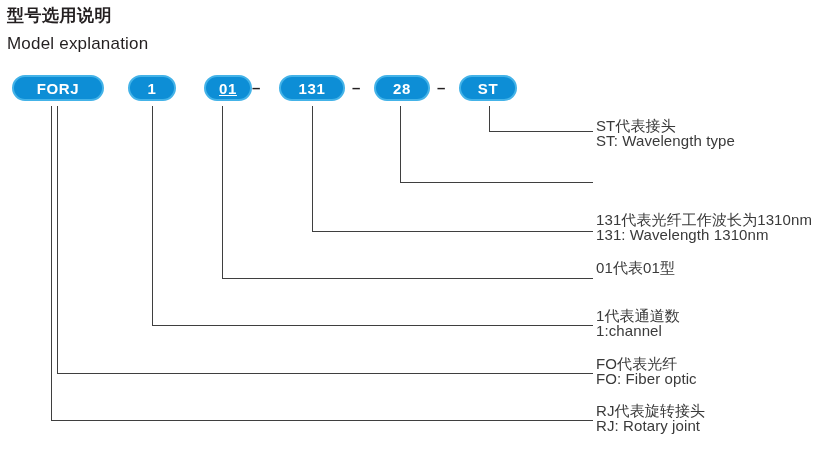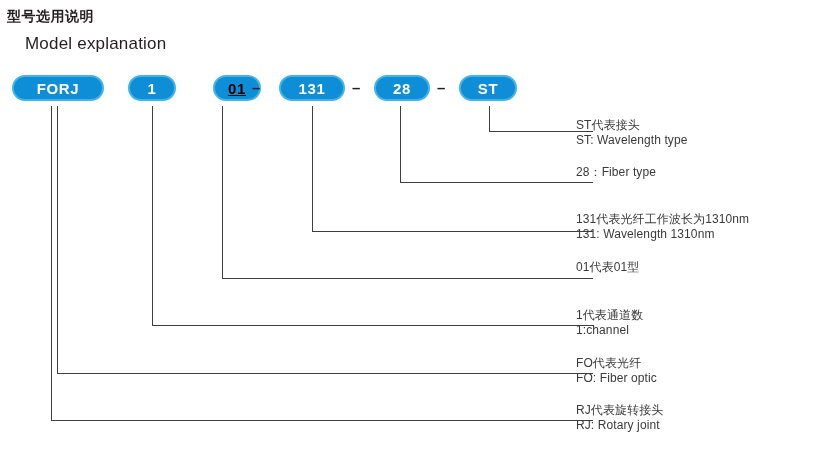--- a/index.html
+++ b/index.html
@@ -10,27 +10,27 @@
     color:#231f20;
     position:relative;
     overflow:hidden;
     -webkit-font-smoothing:antialiased;
   }
   #stage{position:absolute;left:0;top:0;width:813px;height:455px;}
 
   
   .title-cn{
     position:absolute;left:7px;top:5px;
-    font-size:14px;font-weight:bold;letter-spacing:.5px;
+    font-size:17px;font-weight:bold;letter-spacing:.5px;
     line-height:22px;white-space:nowrap;
   }
   .title-en{
     position:absolute;left:7px;top:33px;
     font-size:17px;font-weight:normal;letter-spacing:.2px;
-    line-height:22px;white-space:nowrap;margin-left:18px;
+    line-height:22px;white-space:nowrap;
   }
 
   
   .badge{
     position:absolute;top:75px;height:26px;
     box-sizing:border-box;
     border-radius:13px;
     background:#0d8ed6;
     border:2px solid #0f172a;
     color:#ffffff;
@@ -44,42 +44,42 @@
     color:#231f20;font-size:15px;font-weight:bold;
     line-height:14px;
   }
 
   
   .vline{position:absolute;width:1px;background:#3f3f3f;}
   .hline{position:absolute;height:1px;background:#3f3f3f;}
 
   
   .legend{
-    position:absolute;left:576px;
+    position:absolute;left:596px;
     width:215px;
-    font-size:12px;
+    font-size:15px;
     line-height:15px;
     color:#3a3a3a;
     white-space:nowrap;
   }
   .legend .cn{display:block;letter-spacing:.1px;}
   .legend .en{display:block;letter-spacing:.1px;}
 </style>
 </head>
 <body>
 
 <div id="stage">
 
   <div class="title-cn">型号选用说明</div>
   <div class="title-en">Model explanation</div>
 
   <div id="badges">
       <div class="badge" style="left: 12px; width: 92px; background: rgb(13, 142, 214); border-color: rgb(68, 179, 232); color: rgb(255, 255, 255);">FORJ</div>
       <div class="badge" style="left: 128px; width: 48px; background: rgb(13, 142, 214); border-color: rgb(68, 179, 232); color: rgb(255, 255, 255);">1</div>
-      <div class="badge" style="left: 213px; width: 48px; background: rgb(13, 142, 214); border-color: rgb(68, 179, 232); color: #000000; text-decoration: underline;">01</div>
+      <div class="badge" style="left: 204px; width: 48px; background: rgb(13, 142, 214); border-color: rgb(68, 179, 232); color: #ffffff; text-decoration: underline;">01</div>
       <div class="badge" style="left: 279px; width: 66px; background: rgb(13, 142, 214); border-color: rgb(68, 179, 232); color: rgb(255, 255, 255);">131</div>
       <div class="badge" style="left: 374px; width: 56px; background: rgb(13, 142, 214); border-color: rgb(68, 179, 232); color: rgb(255, 255, 255);">28</div>
       <div class="badge" style="left: 459px; width: 58px; background: rgb(13, 142, 214); border-color: rgb(68, 179, 232); color: rgb(255, 255, 255);">ST</div>
       <div class="dash" style="left: 252px;">–</div>
       <div class="dash" style="left: 352px;">–</div>
       <div class="dash" style="left: 437px;">–</div>
     </div>
   <div id="leaders">
       <div class="vline" style="left: 489px; top: 106px; height: 25px; background: rgb(63, 63, 63);"></div>
       <div class="hline" style="left: 489px; top: 131px; width: 104px; background: rgb(63, 63, 63);"></div>
@@ -95,21 +95,20 @@
       <div class="hline" style="left: 57px; top: 373px; width: 536px; background: rgb(63, 63, 63);"></div>
       <div class="vline" style="left: 51px; top: 106px; height: 314px; background: rgb(63, 63, 63);"></div>
       <div class="hline" style="left: 51px; top: 420px; width: 542px; background: rgb(63, 63, 63);"></div>
     </div>
   <div id="legends">
       <div class="legend" style="top: 118px;">
         <span class="cn">ST代表接头</span>
         <span class="en">ST: Wavelength type</span>
       </div>
       <div class="legend" style="top: 165px;">
-        <span class="en">28：Fiber type</span>
       </div>
       <div class="legend" style="top: 212px;">
         <span class="cn">131代表光纤工作波长为1310nm</span>
         <span class="en">131: Wavelength 1310nm</span>
       </div>
       <div class="legend" style="top: 260px;">
         <span class="cn">01代表01型</span>
       </div>
       <div class="legend" style="top: 308px;">
         <span class="cn">1代表通道数</span>

